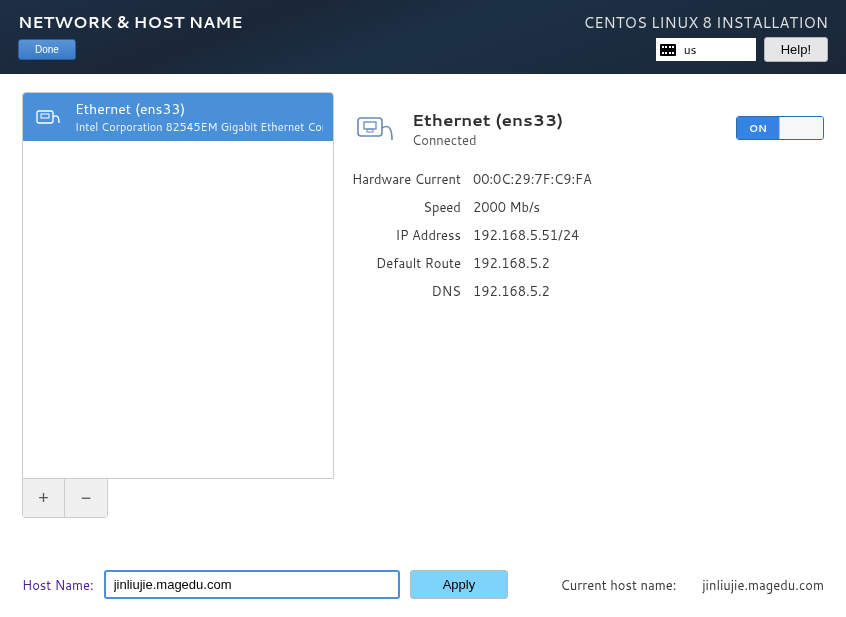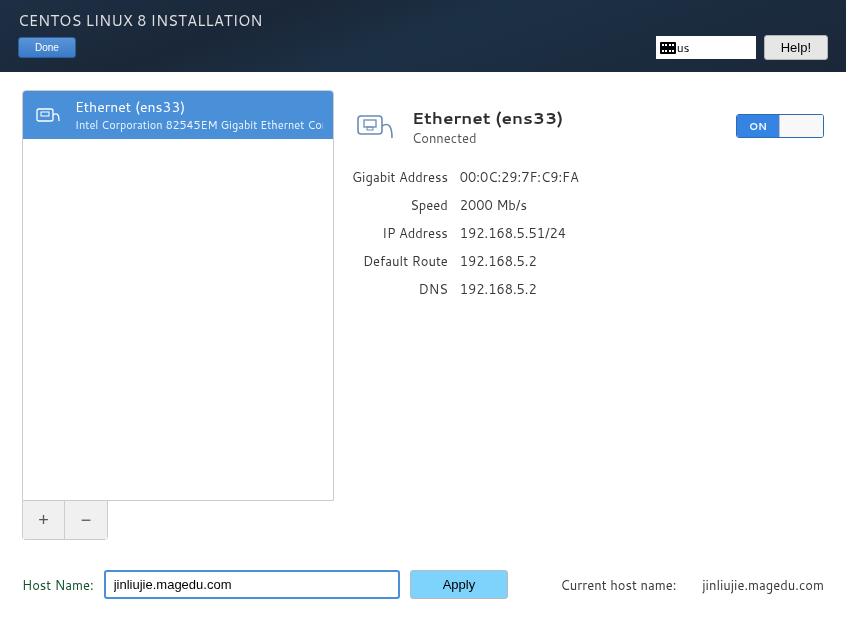--- a/index.html
+++ b/index.html
@@ -56,21 +56,21 @@
   display: flex;
   align-items: center;
   gap: 8px;
 }
 .keyboard-indicator {
   background: #fff;
   color: #000;
   padding: 3px 8px 3px 4px;
   display: flex;
   align-items: center;
-  gap: 1px;
+  gap: 8px;
   width: 100px;
   font-size: 12px;
 }
 .kbd-icon {
   display: inline-flex;
   width: 16px;
   height: 12px;
   background: #000;
   border-radius: 1px;
   position: relative;
@@ -89,20 +89,21 @@
   border-radius: 3px;
   font-size: 13px;
   cursor: pointer;
 }
 .content {
   flex: 1;
   background: #fff;
   padding: 18px 22px;
   display: flex;
   flex-direction: column;
+  gap: 22px;
 }
 .main-row {
   display: flex;
   gap: 18px;
   flex: 1;
 }
 .left-panel {
   width: 312px;
   display: flex;
   flex-direction: column;
@@ -244,21 +245,21 @@
 }
 
 .hostname-row {
   display: flex;
   align-items: center;
   gap: 10px;
   margin-top: 30px;
   font-size: 13px;
 }
 .hostname-label {
-  color: #14532d;
+  color: #4c1d95;
 }
 .hostname-input {
   border: 2px solid #4a90d9;
   border-radius: 3px;
   padding: 5px 8px;
   font-size: 13px;
   width: 296px;
   outline: none;
 }
 .btn-apply {
@@ -277,20 +278,21 @@
   color: #3a3a3a;
   margin-left: 16px;
 }
 </style>
 </head>
 <body>
 
 <div class="window">
   <div class="header">
     <div class="header-top">
+      <div class="header-title">NETWORK &amp; HOST NAME</div>
       <div class="header-right-title">CENTOS LINUX 8 INSTALLATION</div>
     </div>
     <div class="header-controls">
       <button class="btn-done">Done</button>
       <div class="header-right-controls">
         <div class="keyboard-indicator">
           <span class="kbd-icon"></span>
           <span>us</span>
         </div>
         <button class="btn-help">Help!</button>
@@ -332,21 +334,21 @@
             <div class="device-header-name">Ethernet (ens33)</div>
             <div class="device-header-status">Connected</div>
           </div>
           <div class="toggle">
             <div class="toggle-on">ON</div>
             <div class="toggle-knob"></div>
           </div>
         </div>
 
         <div class="detail-grid">
-          <div class="detail-label">Gigabit Address</div>
+          <div class="detail-label">Hardware Current</div>
           <div>00:0C:29:7F:C9:FA</div>
 
           <div class="detail-label">Speed</div>
           <div>2000 Mb/s</div>
 
           <div class="detail-label">IP Address</div>
           <div>192.168.5.51/24</div>
 
           <div class="detail-label">Default Route</div>
           <div>192.168.5.2</div>

